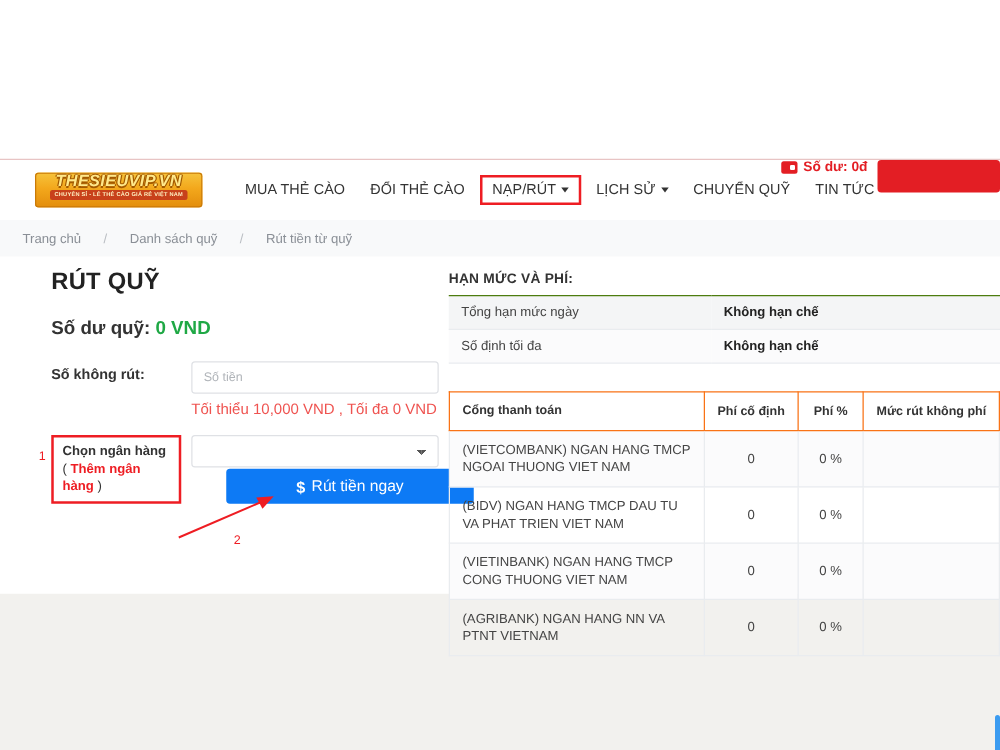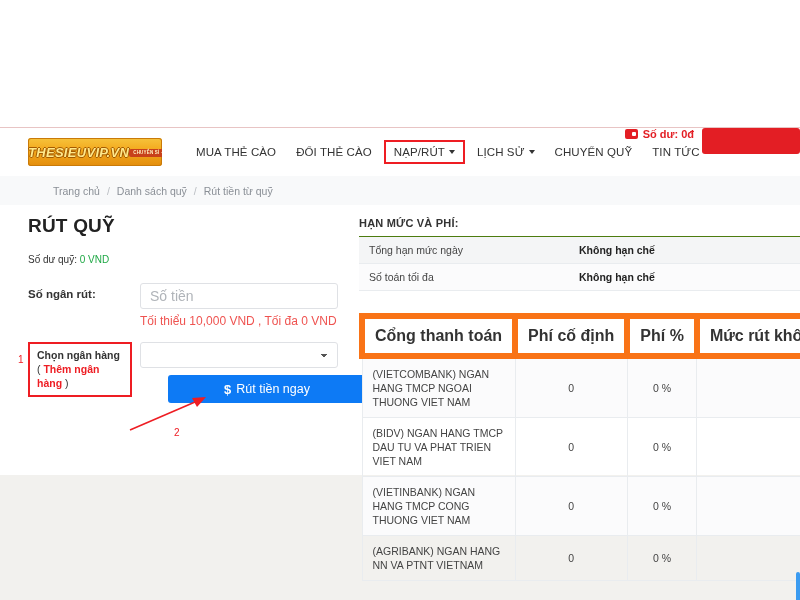--- a/index.html
+++ b/index.html
@@ -23,21 +23,21 @@
     position: absolute; left: 0; top: 128px; width: 800px; height: 48px;
     background: #ffffff;
     display: flex; align-items: center;
   }
   .logo {
     margin-left: 28px;
     width: 134px; height: 28px;
     border-radius: 3px;
     background: linear-gradient(180deg,#f6c33c 0%, #f3a81c 45%, #e38d0c 100%);
     box-shadow: 0 0 0 1px #c97a08 inset;
-    display: flex; flex-direction: row; align-items: center; justify-content: space-between;
+    display: flex; flex-direction: column; align-items: center; justify-content: flex-start;
     overflow: hidden;
     position: relative;
   }
   .logo-main {
     font-size: 13px; font-weight: bold; font-style: italic;
     letter-spacing: .3px;
     color: #ffe98a;
     text-shadow: 0 1px 0 #a35a00, 1px 0 0 #a35a00, -1px 0 0 #a35a00, 0 -1px 0 #a35a00;
     line-height: 13px;
     white-space: nowrap;
@@ -93,45 +93,45 @@
   .red-block {
     width: 98px; height: 26px; background: #e31e24; border-radius: 3px;
   }
 
   
   .breadcrumb-bar {
     position: absolute; left: 0; top: 176px; width: 800px; height: 29px;
     background: #f8f9fa;
     display: flex; align-items: center;
   }
-  .breadcrumb { margin-left: 53px; font-size: 10.5px; color: #8a8f96; display: flex; gap: 7px; }
+  .breadcrumb { margin-left: 18px; font-size: 10.5px; color: #8a8f96; display: flex; gap: 18px; }
   .breadcrumb .sep { color: #b9bdc2; }
 
   
   .card {
     position: absolute; left: 0; top: 205px; width: 800px; height: 270px;
     background: #ffffff;
   }
 
   
-  .left { position: absolute; left: 28px; top: 10px; width: 320px; }
+  .left { position: absolute; left: 41px; top: 10px; width: 320px; }
   .page-title {
     font-size: 19px; font-weight: bold; color: #222; letter-spacing: .2px;
   }
   .row-balance {
-    margin-top: 17px; font-size: 10px; color: #333; font-weight: normal;
+    margin-top: 17px; font-size: 15px; color: #333; font-weight: bold;
   }
   .row-balance .val { color: #1fa845; }
 
   .field-row { margin-top: 18px; display: flex; align-items: flex-start; }
   .field-label { font-size: 11.5px; font-weight: bold; color: #333; width: 112px; padding-top: 5px; }
   .amount-input {
     width: 198px; height: 26px;
     border: 1px solid #dfe1e5; border-radius: 3px;
-    font-size: 14px; color: #333; padding: 0 9px;
+    font-size: 10px; color: #333; padding: 0 9px;
     font-family: "Liberation Sans", sans-serif;
     background: #fff;
   }
   .amount-input::placeholder { color: #b0b4b9; }
   .hint { margin-top: 5px; font-size: 12px; color: #ef5350; }
 
   .bank-row { margin-top: 14px; display: flex; align-items: flex-start; }
   .bank-label-box {
     border: 2px solid #ee1d23;
     padding: 4px 7px 5px 7px;
@@ -185,22 +185,22 @@
     border-bottom: 1px solid #e9ecef;
   }
   .limits tr:first-child td { background: #f4f5f6; border-top: 1px solid #4d7c0f; }
   .limits tr:nth-child(2) td { background: #fbfbfc; }
   .limits tr:nth-child(3) td { background: #ffffff; }
   .limits td.k { width: 210px; }
   .limits td.v { font-weight: bold; color: #222; }
 
   .gateways { margin-top: 22px; }
   .gateways th {
-    font-size: 16px; font-weight: bold; color: #333; text-align: left;
-    padding: 8px 10px; border: 6px solid #f97316; background: #fff;
+    font-size: 10px; font-weight: bold; color: #333; text-align: left;
+    padding: 8px 10px; border: 1px solid #f97316; background: #fff;
     white-space: nowrap;
   }
   .gateways td {
     font-size: 10.5px; color: #444; padding: 8px 10px;
     border: 1px solid #e9ecef; vertical-align: middle;
   }
   .gateways tr.alt td { background: #fbfbfc; }
   .gateways .c-name { width: 221px; line-height: 14px; }
   .gateways .c-fixed { width: 63px; text-align: center; }
   .gateways .c-pct { width: 53px; text-align: center; }
@@ -273,21 +273,21 @@
     <div class="left">
 
       <div class="page-title">RÚT QUỸ</div>
 
       <div class="row-balance">
         <span>Số dư quỹ:</span>
         <span class="val">0 VND</span>
       </div>
 
       <div class="field-row">
-        <div class="field-label">Số ngân rút:</div>
+        <div class="field-label">Số không rút:</div>
         <div>
           <input class="amount-input" type="text" value="" placeholder="Số tiền" style="">
           <div class="hint">Tối thiểu 10,000 VND , Tối đa 0 VND</div>
         </div>
       </div>
 
       <div class="bank-row">
         <div class="bank-label-box">
           <span class="marker-1">1</span>
           <div class="l1">Chọn ngân hàng</div>
@@ -314,21 +314,21 @@
 
       <div class="section-title">HẠN MỨC VÀ PHÍ:</div>
 
       <table class="limits">
         <tbody>
           <tr>
             <td class="k">Tổng hạn mức ngày</td>
             <td class="v">Không hạn chế</td>
           </tr>
           <tr>
-            <td class="k">Số toán tối đa</td>
+            <td class="k">Số định tối đa</td>
             <td class="v">Không hạn chế</td>
           </tr>
         </tbody>
       </table>
 
       <table class="gateways">
         <thead>
           <tr>
             <th class="c-name">Cổng thanh toán</th>
             <th class="c-fixed">Phí cố định</th>

